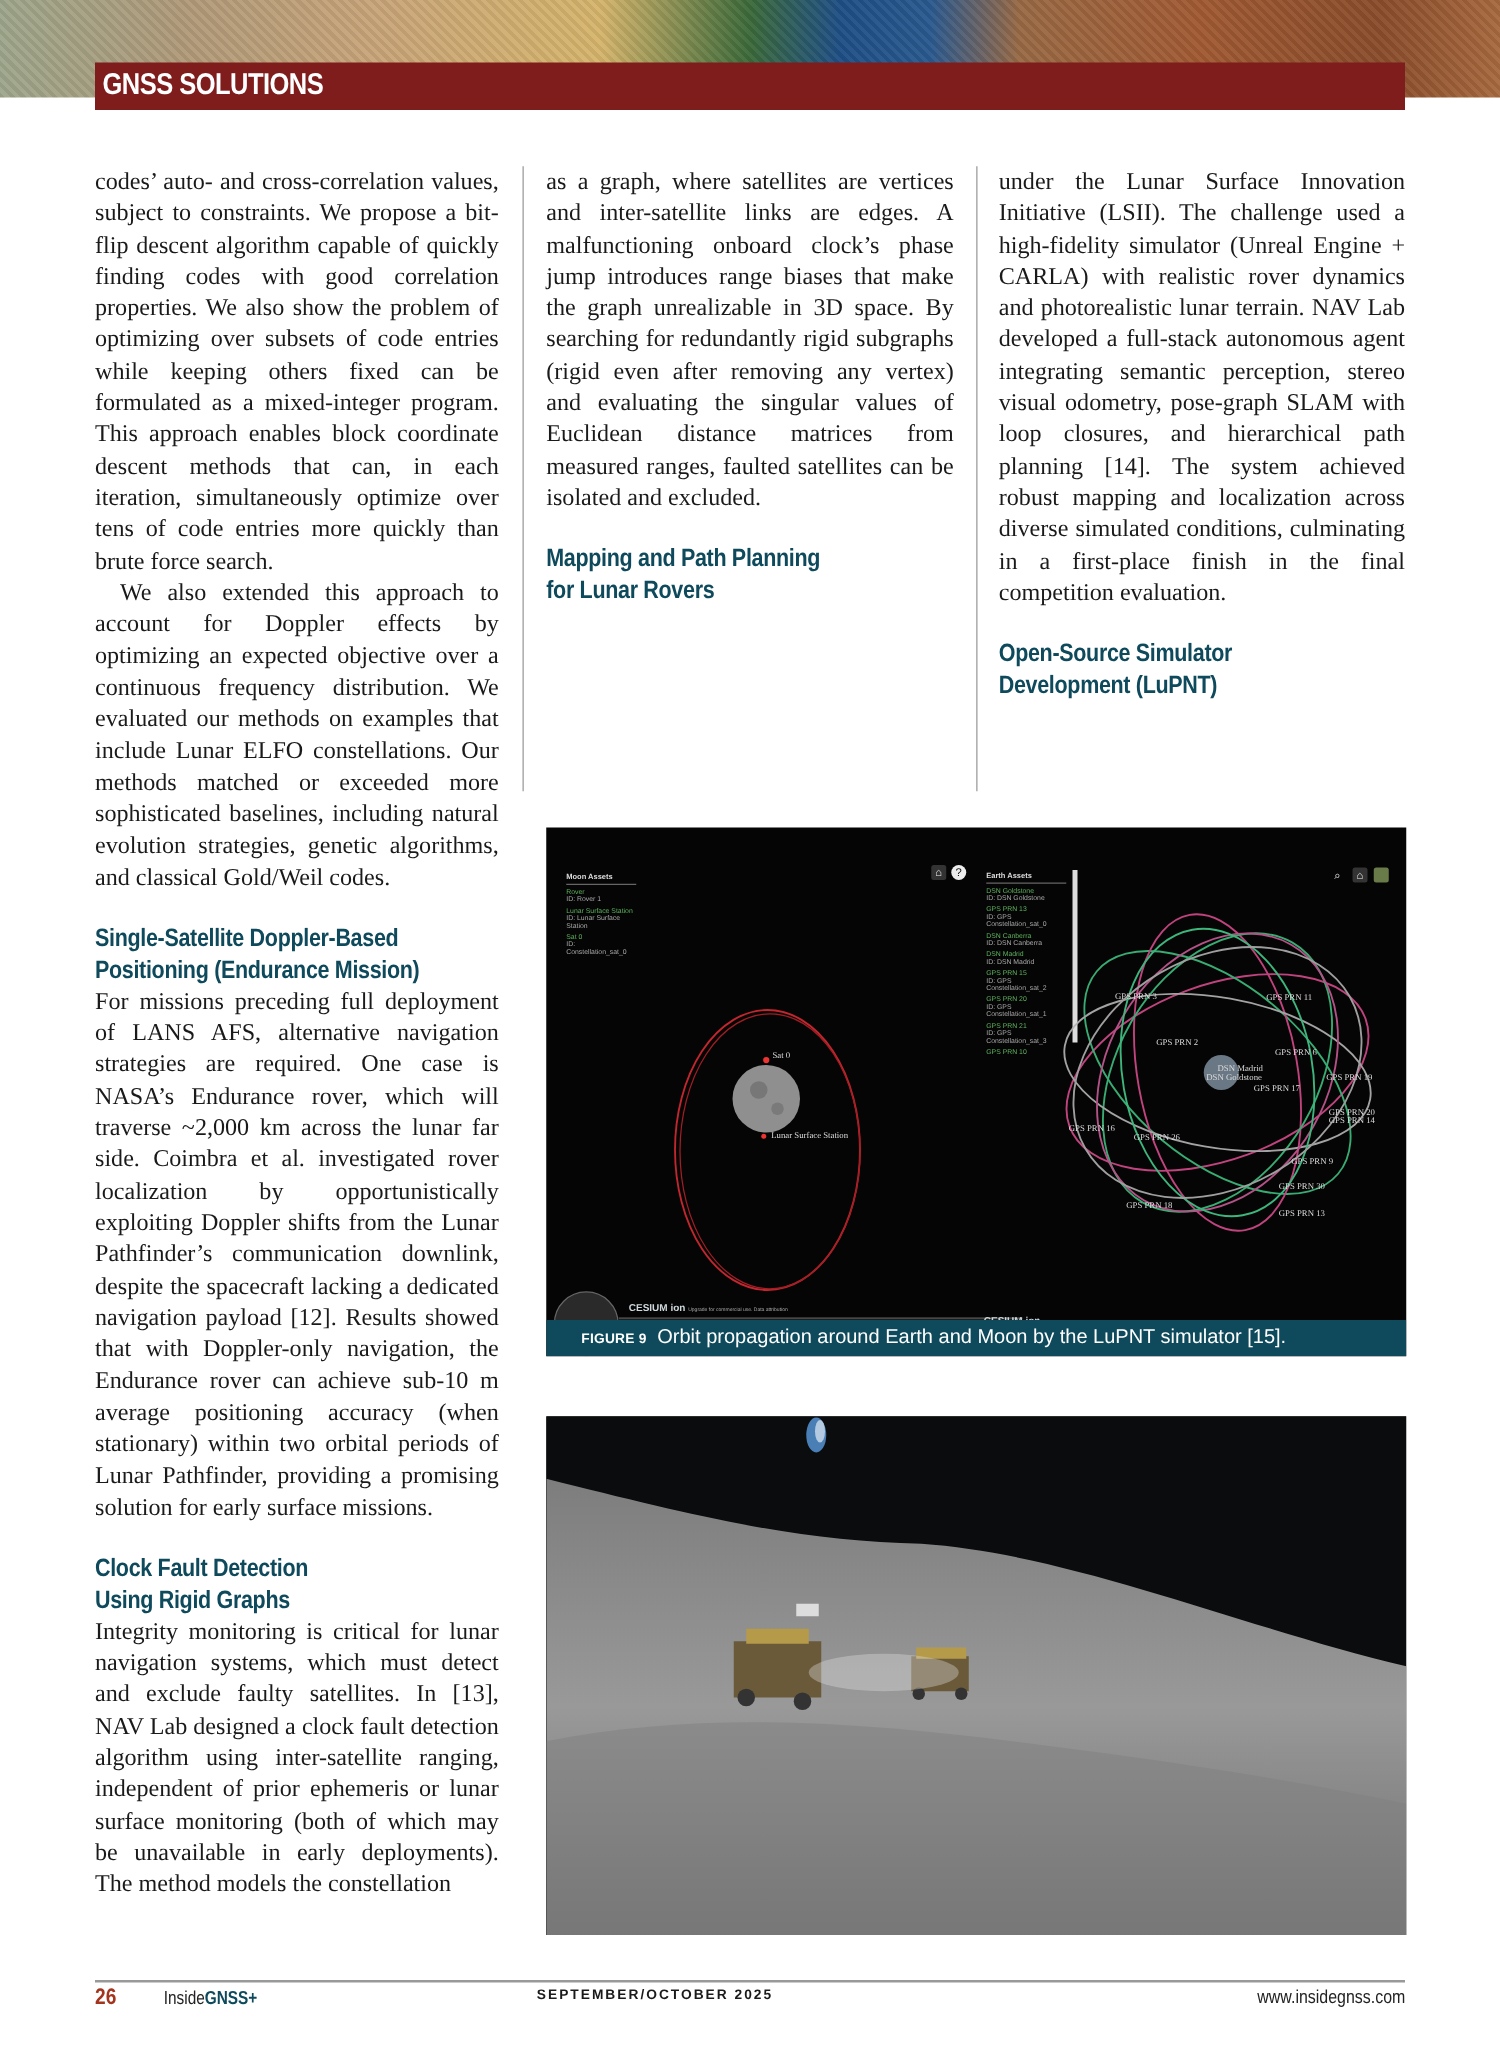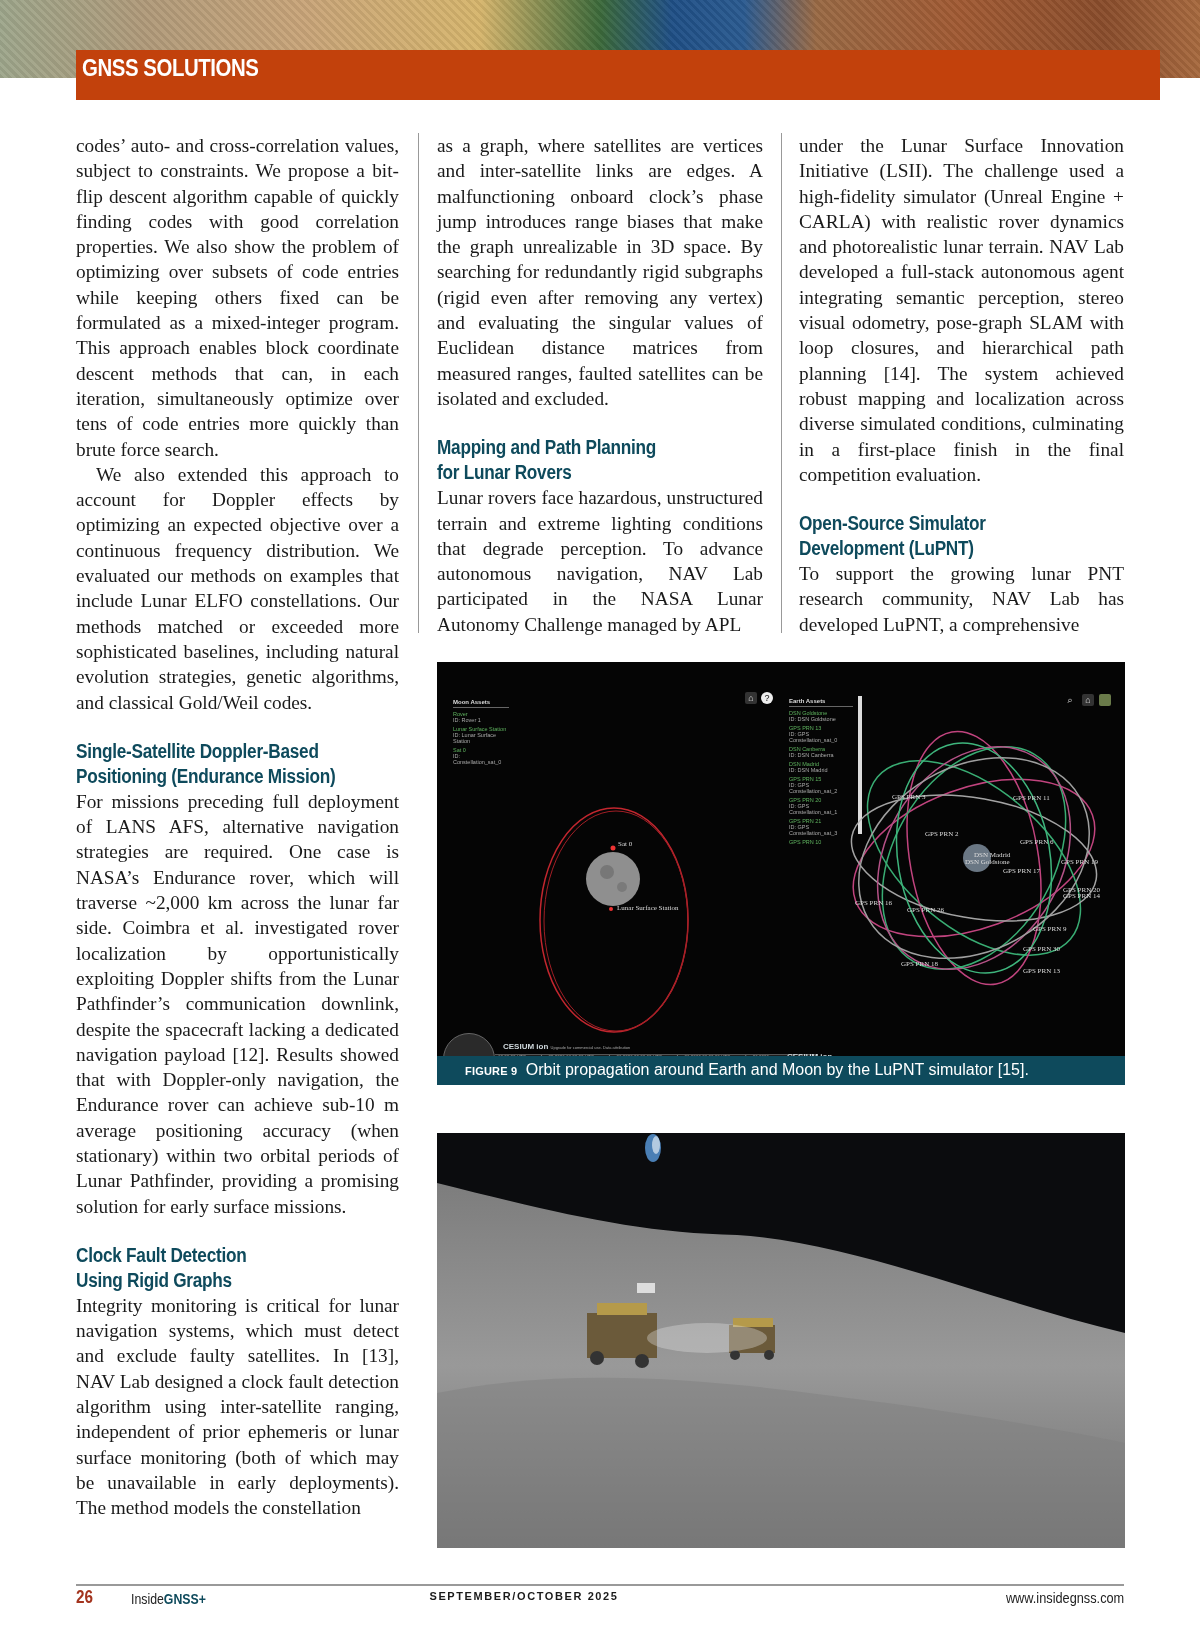--- a/index.html
+++ b/index.html
@@ -1,20 +1,20 @@
 <!DOCTYPE html>
 <html><head>
 <meta charset="utf-8">
 <style>
   html, body { margin:0; padding:0; }
   body { width:1200px; height:1638px; background:#ffffff; position:relative; overflow:hidden; font-family:"Liberation Serif", serif; color:#1a1a1a; }
   .banner { position:absolute; left:0; top:0; width:1200px; height:78px;
     background: linear-gradient(90deg,#9ea78c 0%,#b09a7a 12%,#c9a57a 25%,#d6b56c 40%,#3c6a3a 50%,#1f4f86 56%,#2a5a90 62%,#9a6a45 68%,#a15a33 80%,#8a4d2c 92%,#a86a3f 100%); }
   .banner::after { content:""; position:absolute; inset:0; background: repeating-linear-gradient(45deg, rgba(0,0,0,0.06) 0 3px, rgba(255,255,255,0.04) 3px 6px); }
-  .header-bar { position:absolute; left:76px; top:50px; width:1048px; height:50px; background:#c2410c; z-index:2;padding-left:36px; }
+  .header-bar { position:absolute; left:76px; top:50px; width:1048px; height:38px; background:#7f1d1d; z-index:2; }
   .header-title { position:absolute; left:6px; top:4px; color:#fff; font-family:"Liberation Sans", sans-serif; font-weight:bold; font-size:24px; letter-spacing:-0.5px; transform:scaleX(0.85); transform-origin:left; }
   .col { position:absolute; top:133px; font-size:19.3px; line-height:25.3px; text-align:justify; }
   .col p { margin:0; }
   .col p.indent { text-indent:20px; }
   .col1 { left:76px; width:323px; }
   .col2 { left:437px; width:326px; }
   .col3 { left:799px; width:325px; }
   .rule { position:absolute; top:133px; width:1px; height:500px; background:#999; }
   .h { font-family:"Liberation Sans", sans-serif; font-weight:bold; color:#0e4a5c; font-size:20px; line-height:25px; margin:22px 0 0 0; transform:scaleX(0.86); transform-origin:left; white-space:nowrap; letter-spacing:-0.3px; }
   .fig9 { position:absolute; left:437px; top:662px; width:688px; height:423px; background:#050505; overflow:hidden; }
@@ -60,30 +60,28 @@
 
 <div class="rule" style="left:418px"></div>
 <div class="rule" style="left:781px"></div>
 
 <div class="col col2">
   <p>as a graph, where satellites are vertices and inter-satellite links are edges. A malfunctioning onboard clock’s phase jump introduces range biases that make the graph unrealizable in 3D space. By searching for redundantly rigid subgraphs (rigid even after removing any vertex) and evaluating the singular values of Euclidean distance matrices from measured ranges, faulted satellites can be isolated and excluded.</p>
   <div class="h" style="margin-top:24px">
     <div>Mapping and Path Planning</div>
     <div>for Lunar Rovers</div>
   </div>
-  <p>Lunar rovers face hazardous, unstructured terrain and extreme lighting conditions that degrade perception. To advance autonomous navigation, NAV Lab participated in the NASA Lunar Autonomy Challenge managed by APL</p>
 </div>
 
 <div class="col col3">
   <p>under the Lunar Surface Innovation Initiative (LSII). The challenge used a high-fidelity simulator (Unreal Engine + CARLA) with realistic rover dynamics and photorealistic lunar terrain. NAV Lab developed a full-stack autonomous agent integrating semantic perception, stereo visual odometry, pose-graph SLAM with loop closures, and hierarchical path planning [14]. The system achieved robust mapping and localization across diverse simulated conditions, culminating in a first-place finish in the final competition evaluation.</p>
   <div class="h" style="margin-top:24px">
     <div>Open-Source Simulator</div>
     <div>Development (LuPNT)</div>
   </div>
-  <p>To support the growing lunar PNT research community, NAV Lab has developed LuPNT, a comprehensive</p>
 </div>
 
 <div class="fig9">
   <div class="panel" style="left:16px; top:37px; width:56px;">
     <div class="ptitle">Moon Assets</div>
     <div>
         <div class="name">Rover</div>
         <div class="id">ID: Rover 1</div>
       </div>
     <div>

